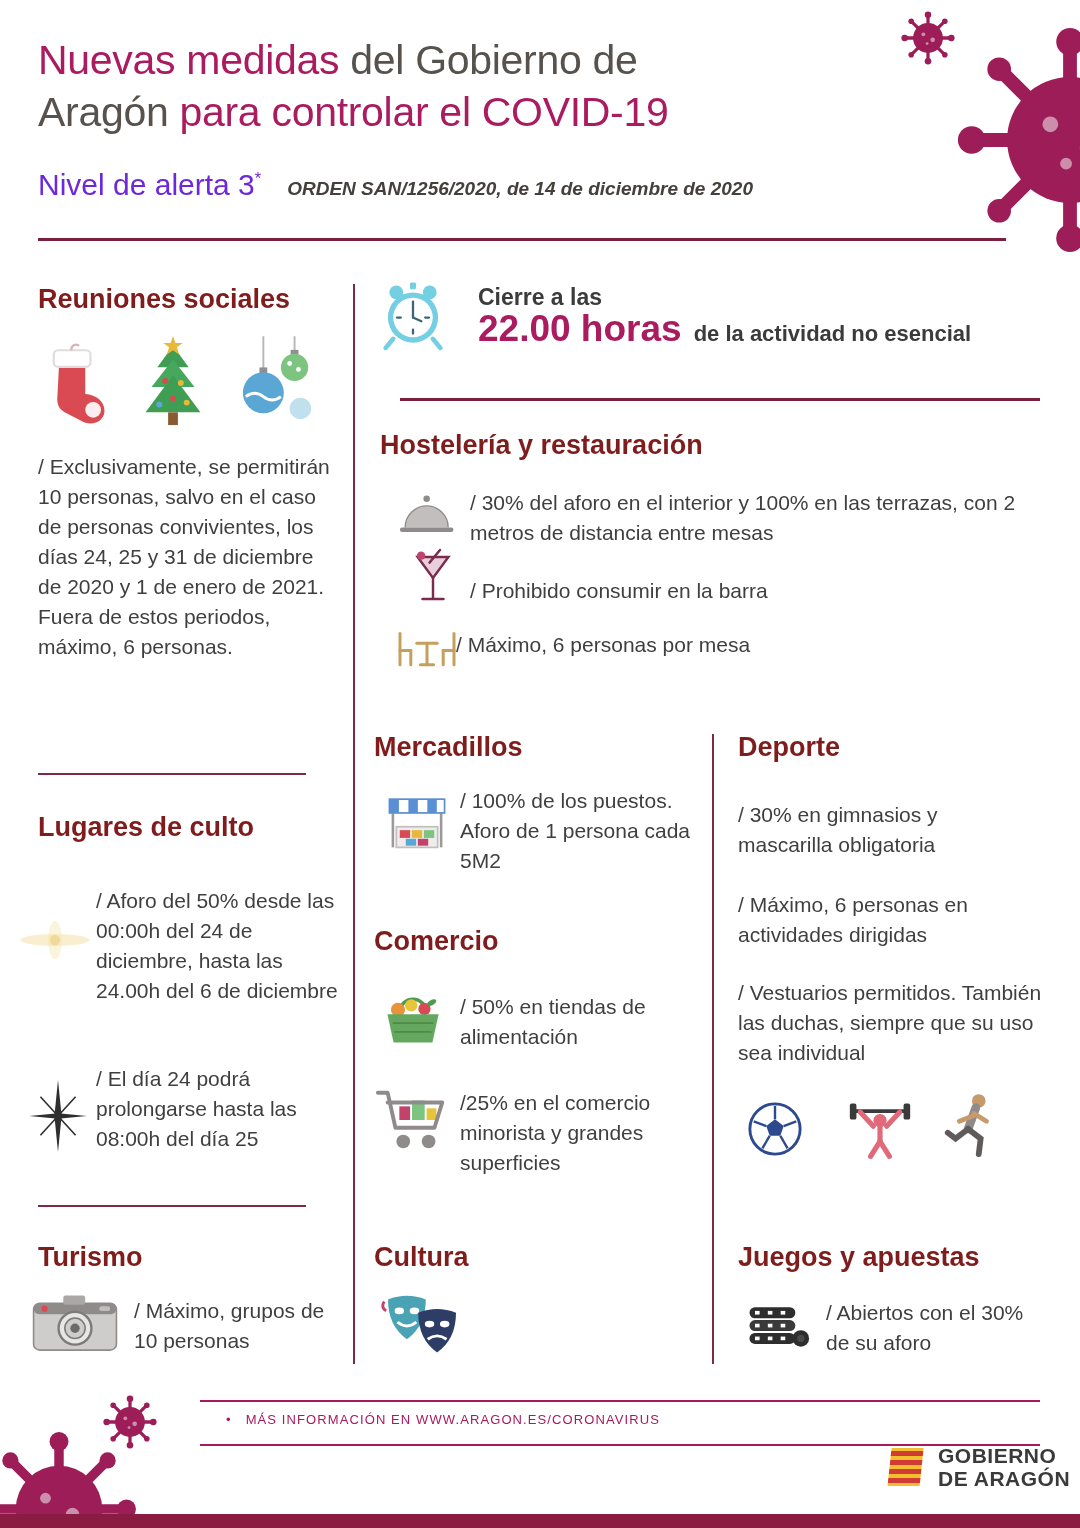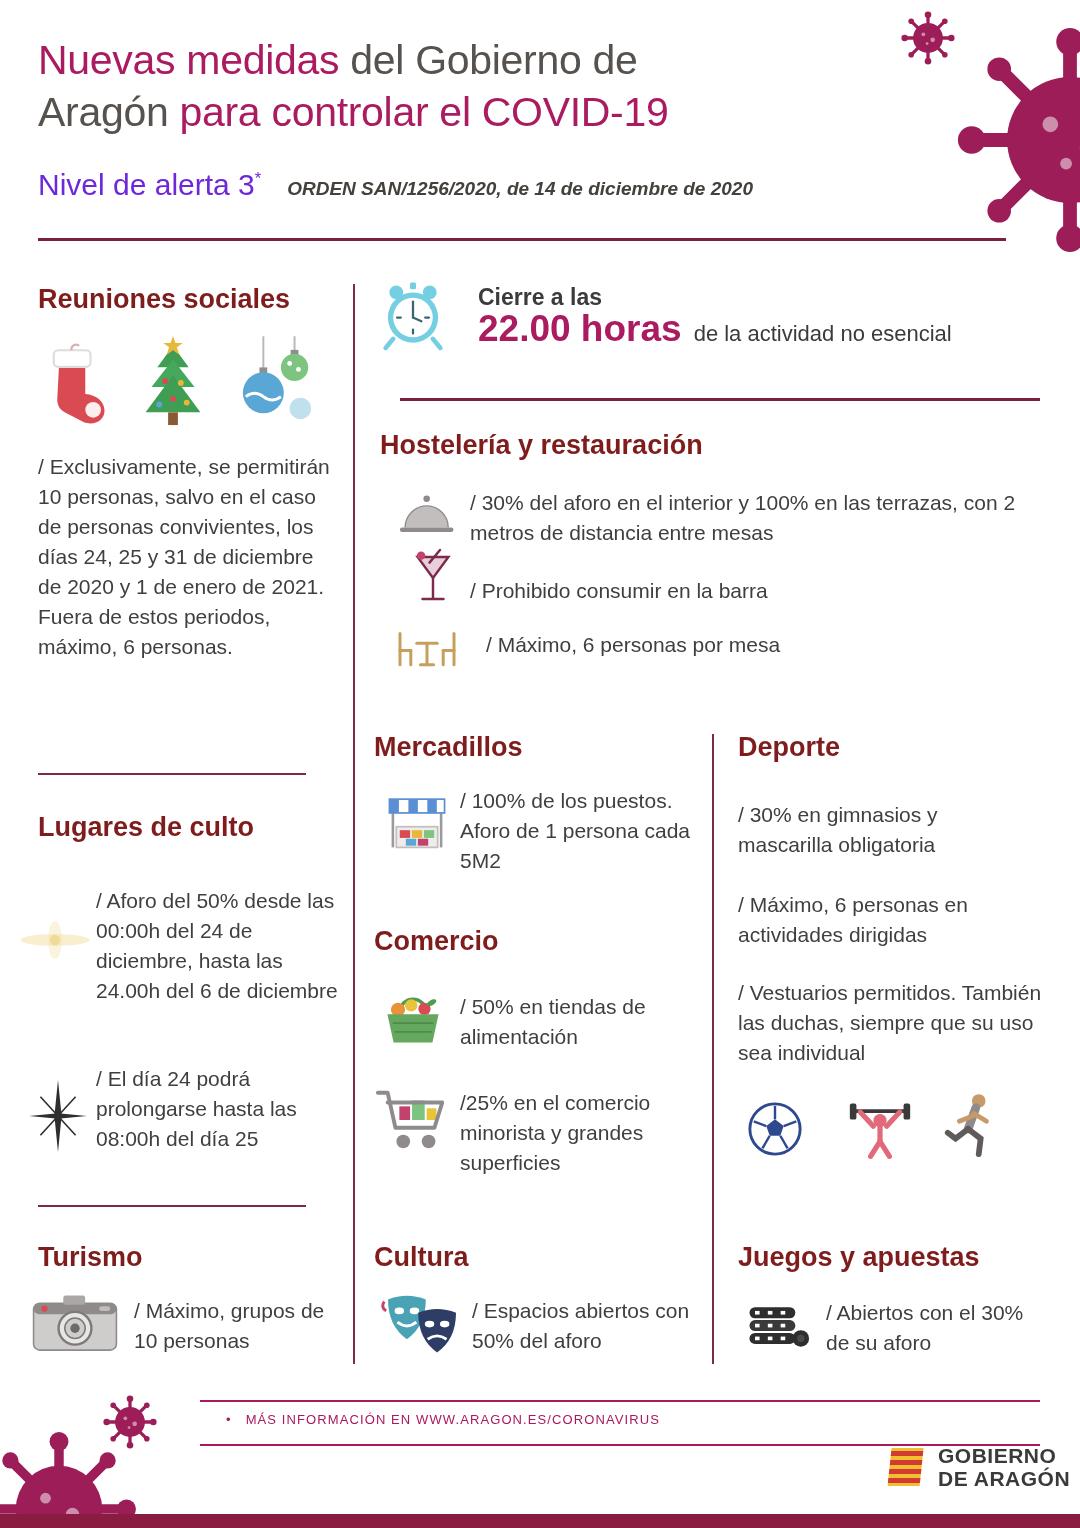--- a/index.html
+++ b/index.html
@@ -43,31 +43,31 @@
 
   
   #vdiv1{left:353px;top:284px;width:2px;height:1080px}
   #vdiv2{left:712px;top:734px;width:2px;height:630px}
 
   
   #clock-icon{left:378px;top:280px;width:70px;height:72px}
   #closure-line1{position:absolute;left:478px;top:284px;font-size:23px;font-weight:700;color:#3b3b3b}
   #closure-line2{position:absolute;left:478px;top:308px;display:flex;align-items:baseline;gap:12px;width:566px}
   #closure-time{font-size:37px;font-weight:700;color:#aa1b60;white-space:nowrap}
-  #closure-suffix{font-size:22px;font-weight:400;color:#3b3b3b;white-space:nowrap}
+  #closure-suffix{font-size:22px;font-weight:700;color:#3b3b3b;white-space:nowrap}
   #closure-divider{left:400px;top:398px;width:640px;height:3px;background:#7c1f3e;position:absolute}
 
   
   #hosp-h{left:380px;top:430px}
   #cloche-icon{left:396px;top:492px;width:62px;height:50px}
   #hosp-item1{left:470px;top:488px;width:572px}
   #cocktail-icon{left:412px;top:546px;width:42px;height:64px}
   #hosp-item2{left:470px;top:576px;width:500px}
   #table-icon{left:394px;top:626px;width:66px;height:44px}
-  #hosp-item3{left:486px;top:630px;width:500px}
+  #hosp-item3{left:456px;top:630px;width:500px}
 
   
   #mkt-h{left:374px;top:732px}
   #stall-icon{left:382px;top:794px;width:70px;height:62px}
   #mkt-text{left:460px;top:786px;width:238px}
   #com-h{left:374px;top:926px}
   #basket-icon{left:382px;top:986px;width:62px;height:60px}
   #com-item1{left:460px;top:992px;width:246px}
   #cart-icon{left:374px;top:1084px;width:78px;height:72px}
   #com-item2{left:460px;top:1088px;width:248px}
@@ -374,21 +374,20 @@
       <path d="M10 8 Q30 0 50 8 Q50 36 30 50 Q10 36 10 8 Z" fill="#49a3b5"></path>
       <ellipse cx="22" cy="20" rx="5" ry="3.5" fill="#fff"></ellipse>
         <ellipse cx="38" cy="20" rx="5" ry="3.5" fill="#fff"></ellipse>
       <path d="M20 32 q10 8 20 0" stroke="#fff" stroke-width="3" fill="none"></path>
       <path d="M42 22 Q62 14 82 22 Q82 50 62 64 Q42 50 42 22 Z" fill="#2e3d66"></path>
       <ellipse cx="54" cy="34" rx="5" ry="3.5" fill="#fff"></ellipse>
         <ellipse cx="70" cy="34" rx="5" ry="3.5" fill="#fff"></ellipse>
       <path d="M52 50 q10 -7 20 0" stroke="#fff" stroke-width="3" fill="none"></path>
     </svg>
   </span>
-  <div class="txt" id="cul-text"><span class="b">/ Espacios abiertos con 50%</span><span> del aforo</span></div>
 
   <div class="sec-h" id="dep-h">Deporte</div>
   <div class="txt" id="dep-item1"><span>/ </span><span class="b">30% en gimnasios</span><span> y </span><span class="b">mascarilla obligatoria</span></div>
   <div class="txt" id="dep-item2"><span>/ Máximo, </span><span class="b">6 personas</span><span> en </span><span class="b">actividades dirigidas</span></div>
   <div class="txt" id="dep-item3"><span>/ </span><span class="b">Vestuarios</span><span> permitidos. También las </span><span class="b">duchas, siempre que su uso sea individual</span></div>
 
   <span class="abs" id="soccer-icon">
     <svg viewBox="0 0 60 60" width="100%" height="100%">
       <circle cx="30" cy="30" r="26" fill="#fff" stroke="#2e4a8f" stroke-width="3"></circle>
       <polygon points="30,20 39,27 35.5,37 24.5,37 21,27" fill="#2e4a8f"></polygon>

